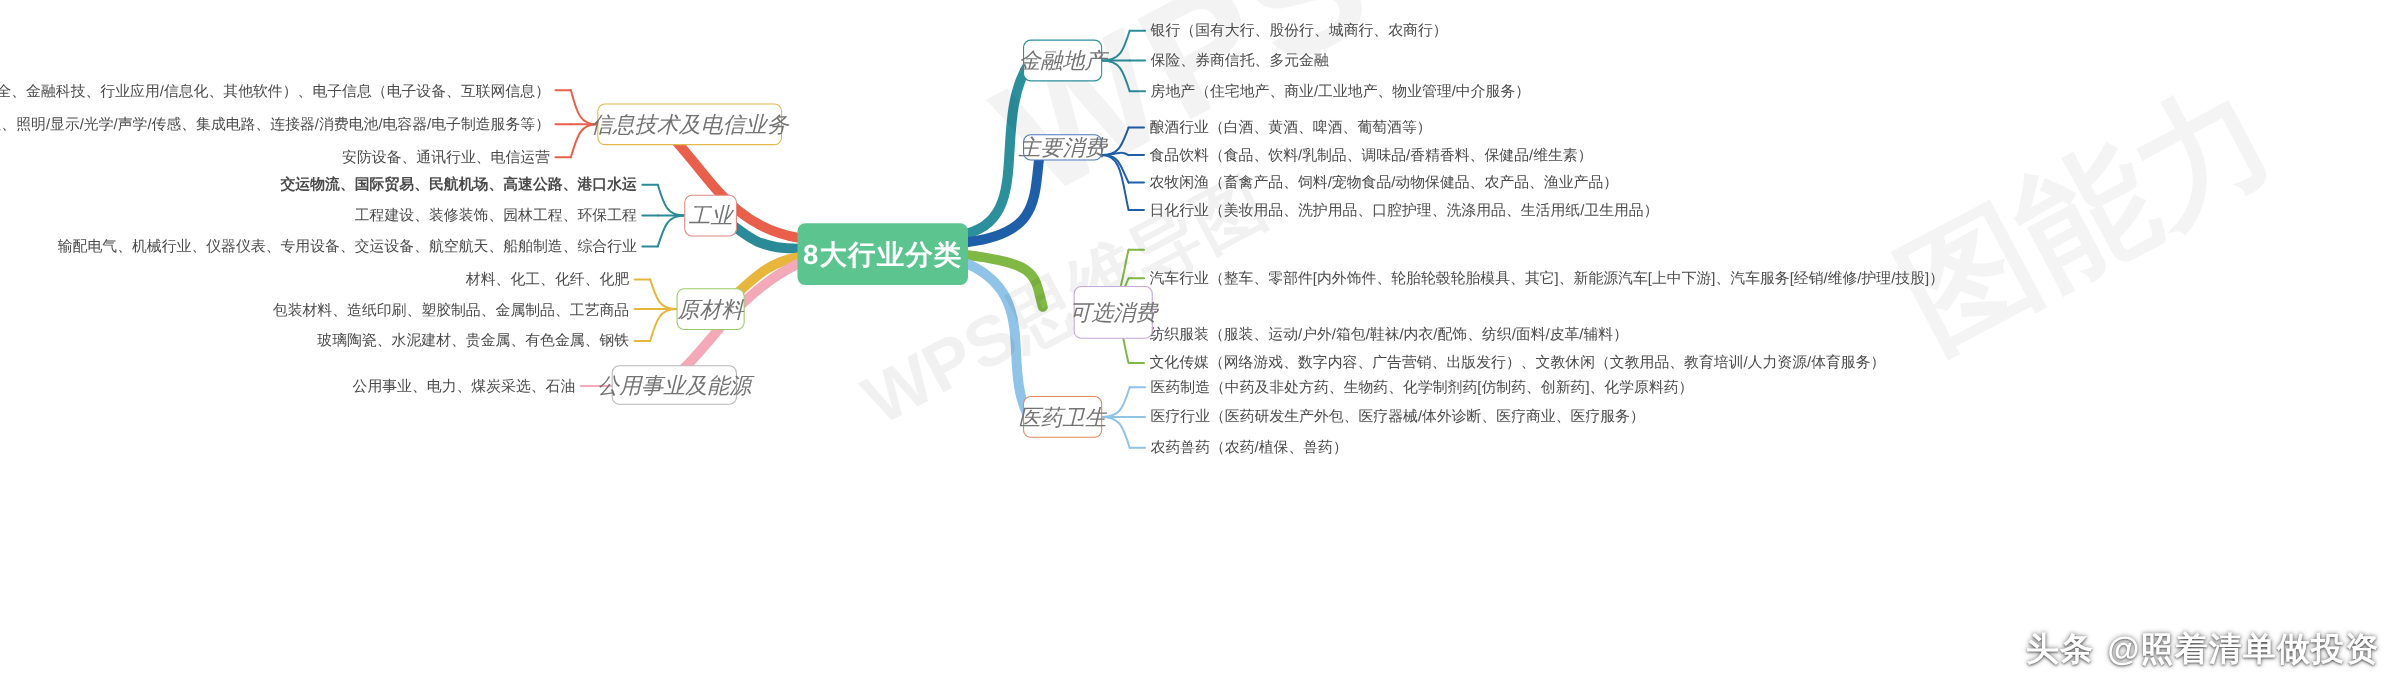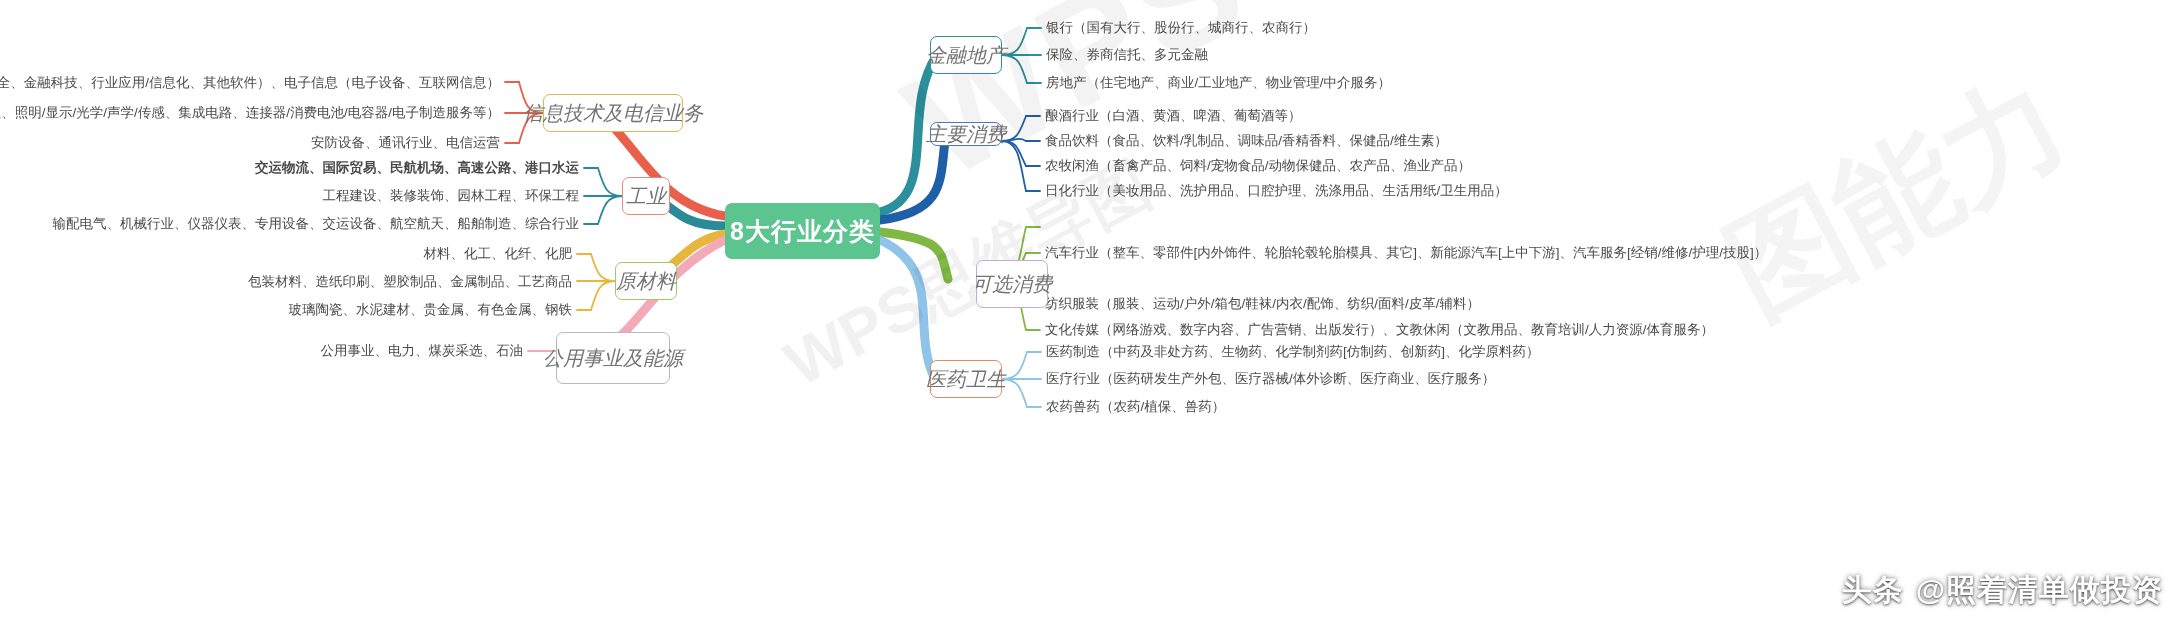--- a/index.html
+++ b/index.html
@@ -152,33 +152,33 @@
   </svg>
 
   <div class="wps-wm">WPS Mind</div>
   <div class="wps-wm2">WPS思维导图</div>
   <div class="wps-wm3">图能力</div>
 
   <div class="center-node">
     <span>8大行业分类</span>
   </div>
 
-  <div class="node" style="left:543px;top:94px;width:140px;height:38px;border-color:#e0b84c;">
+  <div class="node" style="left:543px;top:94px;width:168px;height:38px;border-color:#e0b84c;">
     <span>信息技术及电信业务</span>
   </div>
 
   <div class="node" style="left:622px;top:177px;width:48px;height:38px;border-color:#e08a80;">
     <span>工业</span>
   </div>
 
   <div class="node" style="left:615px;top:262px;width:62px;height:38px;border-color:#9ec96a;">
     <span>原材料</span>
   </div>
 
-  <div class="node" style="left:556px;top:332px;width:114px;height:52px;border-color:#b9b9b9;">
+  <div class="node" style="left:556px;top:332px;width:114px;height:36px;border-color:#b9b9b9;">
     <span>公用事业及能源</span>
   </div>
 
   <div class="node" style="left:930px;top:36px;width:72px;height:38px;border-color:#2b8f9c;">
     <span>金融地产</span>
   </div>
 
   <div class="node" style="left:930px;top:122px;width:72px;height:24px;border-color:#4a78bf;">
     <span>主要消费</span>
   </div>

